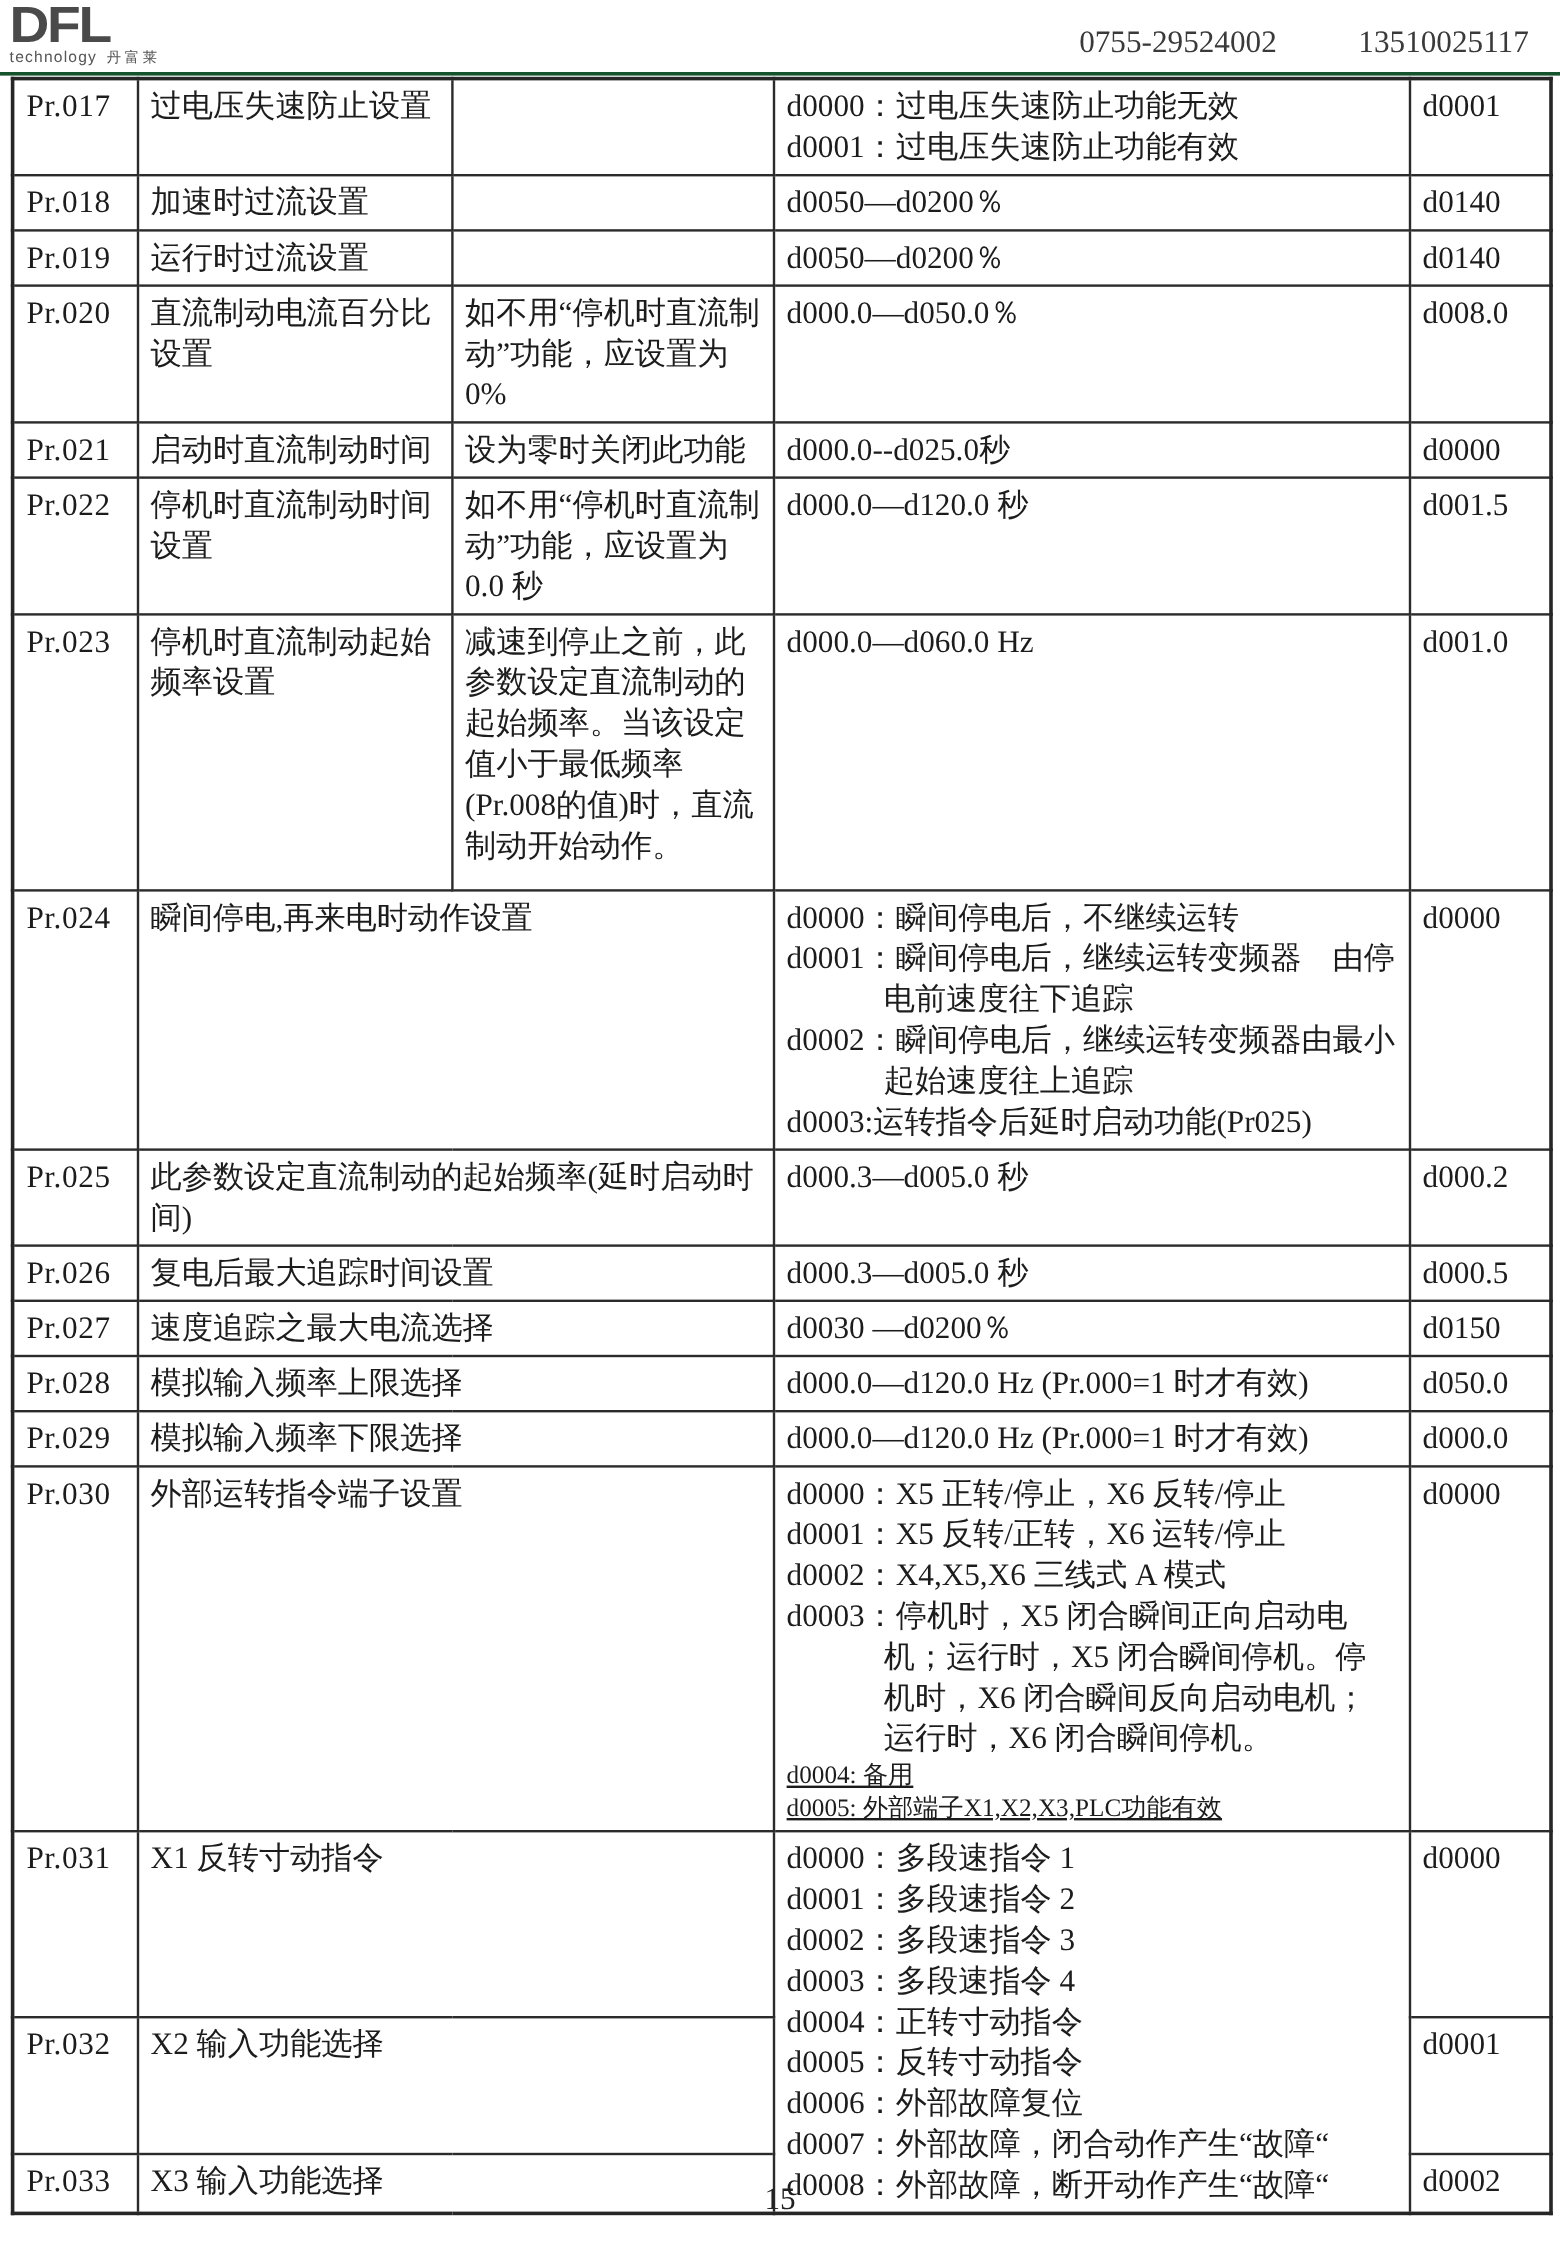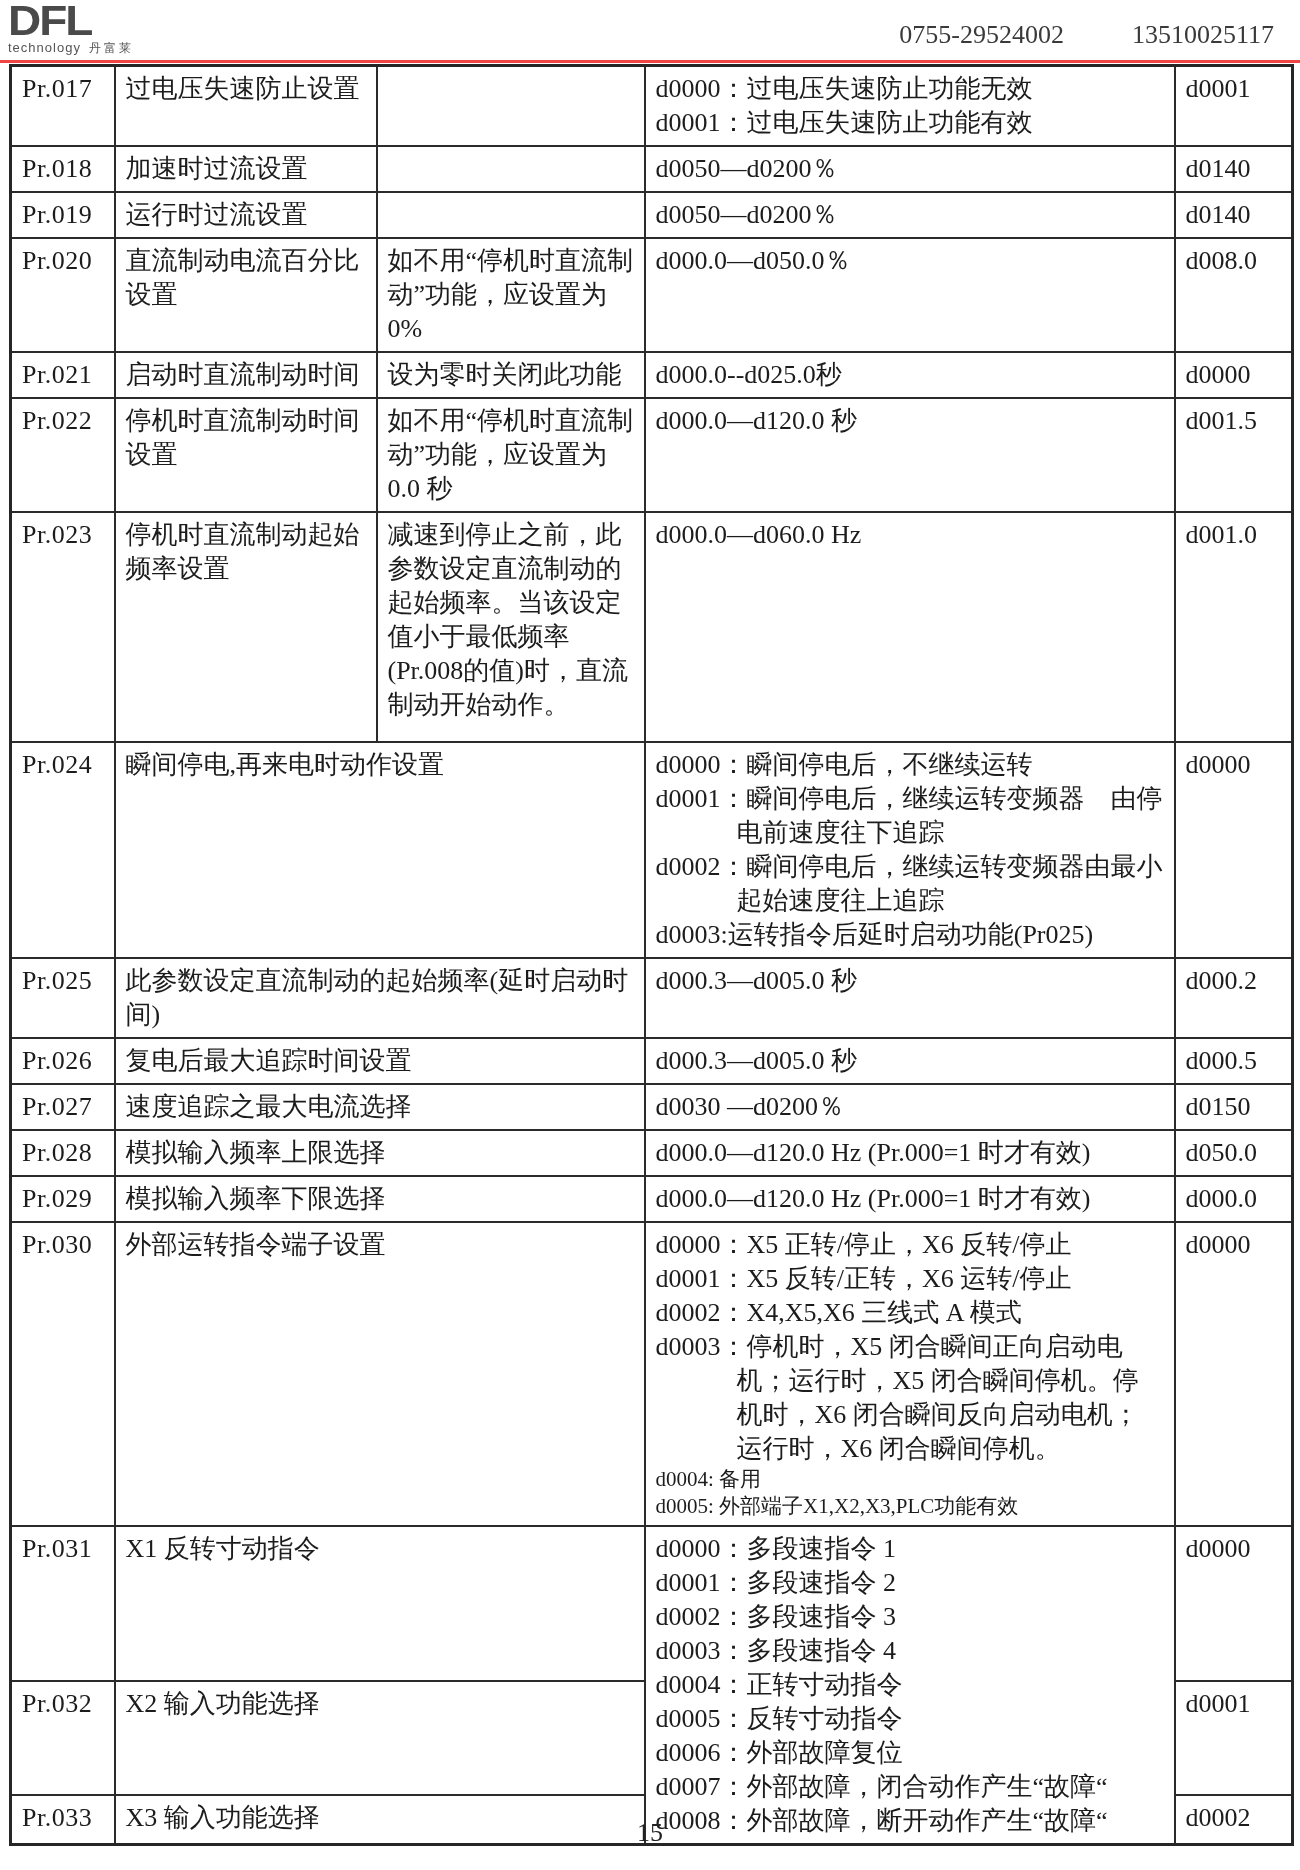--- a/index.html
+++ b/index.html
@@ -2,42 +2,42 @@
 <html><head>
 <meta charset="utf-8">
 <style>
   html,body{margin:0;padding:0;}
   body{
     width:1300px;height:1870px;position:relative;background:#ffffff;
     font-family:"Liberation Serif","DejaVu Serif",serif;color:#1c1c1c;
     -webkit-font-smoothing:antialiased;
   }
   
-  .header{position:absolute;left:0;top:0;width:1300px;height:60px;border-bottom:3px solid #ef4444;}
+  .header{position:absolute;left:0;top:0;width:1300px;height:60px;border-bottom:3px solid #14532d;}
   .logo-block{position:absolute;left:8px;top:0;}
   .logo-main{font-family:"Liberation Sans","DejaVu Sans",sans-serif;font-weight:bold;
     font-size:46px;letter-spacing:-2px;color:#4a4a4a;line-height:40px;transform:scaleY(.92);}
   .logo-sub{font-family:"Liberation Sans","DejaVu Sans",sans-serif;font-size:13px;color:#555;
     letter-spacing:1px;margin-top:0px;white-space:nowrap;}
   .logo-sub .cn{margin-left:8px;letter-spacing:3px;font-size:12px;}
   .phones{position:absolute;right:26px;top:20px;display:flex;gap:68px;font-size:26px;color:#3a3a3a;}
   
   .table-wrap{position:absolute;left:9px;top:64px;}
   table#param-table{border-collapse:collapse;table-layout:fixed;width:1282px;border:3px solid #262626;}
   #param-table td{
     border:2px solid #2b2b2b;vertical-align:top;padding:5px 10px;
     font-size:26px;line-height:34px;overflow:hidden;
   }
   td.cell-id{padding-left:12px;font-size:25px;letter-spacing:.5px;}
   td.cell-name{padding-left:14px;}
   td.cell-note{padding-left:12px;}
   td.cell-options{padding-left:14px;}
   td.cell-default{padding-left:12px;font-size:25px;}
   .opt{padding-left:81px;text-indent:-81px;line-height:34px;}
-  .opt.small{font-size:21px;line-height:27px;}
+  .opt.small{font-size:21px;line-height:27px;text-decoration:underline;}
   
   .footer{position:absolute;left:0;top:1818px;width:1300px;text-align:center;font-size:26px;color:#222;}
 </style>
 </head>
 <body>
 
 <div class="header">
   <div class="logo-block">
     <div class="logo-main">DFL</div>
     <div class="logo-sub">

